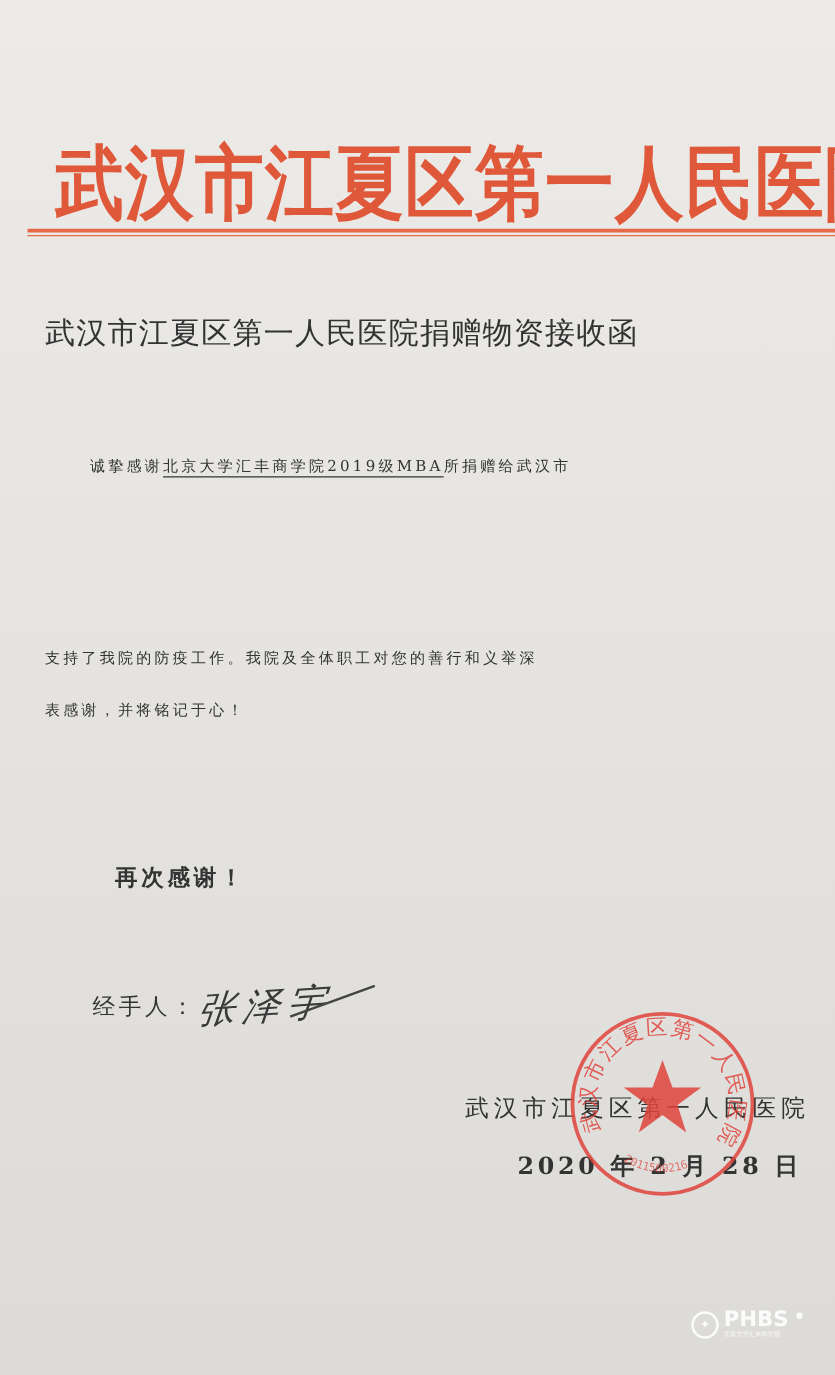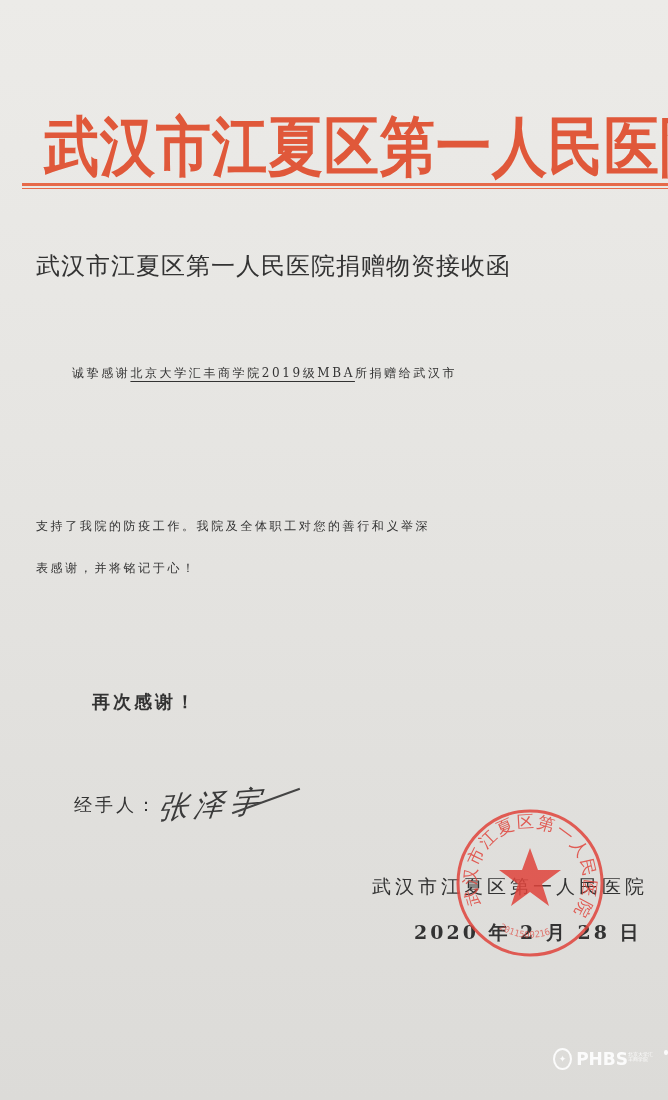--- a/index.html
+++ b/index.html
@@ -22,21 +22,21 @@
   .handler{position:absolute;left:74px;top:785px;font-size:18px;letter-spacing:3px;color:#333;white-space:nowrap;}
   .signature{display:inline-block;font-family:"DejaVu Serif",serif;font-style:italic;font-size:30px;
     letter-spacing:6px;color:#3a3a3a;transform:rotate(-4deg) skewX(-10deg);vertical-align:-4px;}
   .sig-stroke{position:absolute;left:210px;top:782px;width:72px;height:2px;background:#444;transform:rotate(-20deg);}
   .org{position:absolute;left:372px;top:874px;font-size:19px;letter-spacing:4px;color:#333;white-space:nowrap;}
   .date{position:absolute;left:414px;top:920px;font-size:19px;letter-spacing:3px;color:#333;white-space:nowrap;font-weight:bold;}
   .seal{position:absolute;left:455px;top:808px;width:150px;height:150px;pointer-events:none;opacity:0.85;}
   .watermark{position:absolute;left:553px;top:1048px;display:flex;align-items:center;gap:4px;color:#fff;opacity:0.9;}
   .wm-circle{width:22px;height:22px;border-radius:50%;border:2px solid #fff;box-sizing:border-box;display:flex;
     align-items:center;justify-content:center;font-size:9px;font-family:"DejaVu Sans",sans-serif;}
-  .wm-text{display:flex;line-height:1;}
+  .wm-text{display:flex;flex-direction:column;line-height:1;}
   .wm-main{font-family:"DejaVu Sans",sans-serif;font-weight:bold;font-size:17px;}
   .wm-sub{font-family:"DejaVu Sans",sans-serif;font-size:5px;margin-top:1px;}
   .wm-dot{width:5px;height:5px;border-radius:50%;background:#fff;margin-left:2px;align-self:flex-start;margin-top:2px;}
 </style>
 </head>
 <body>
 
 <div class="letterhead">武汉市江夏区第一人民医院</div>
 <div class="rule1"></div>
 <div class="rule2"></div>

